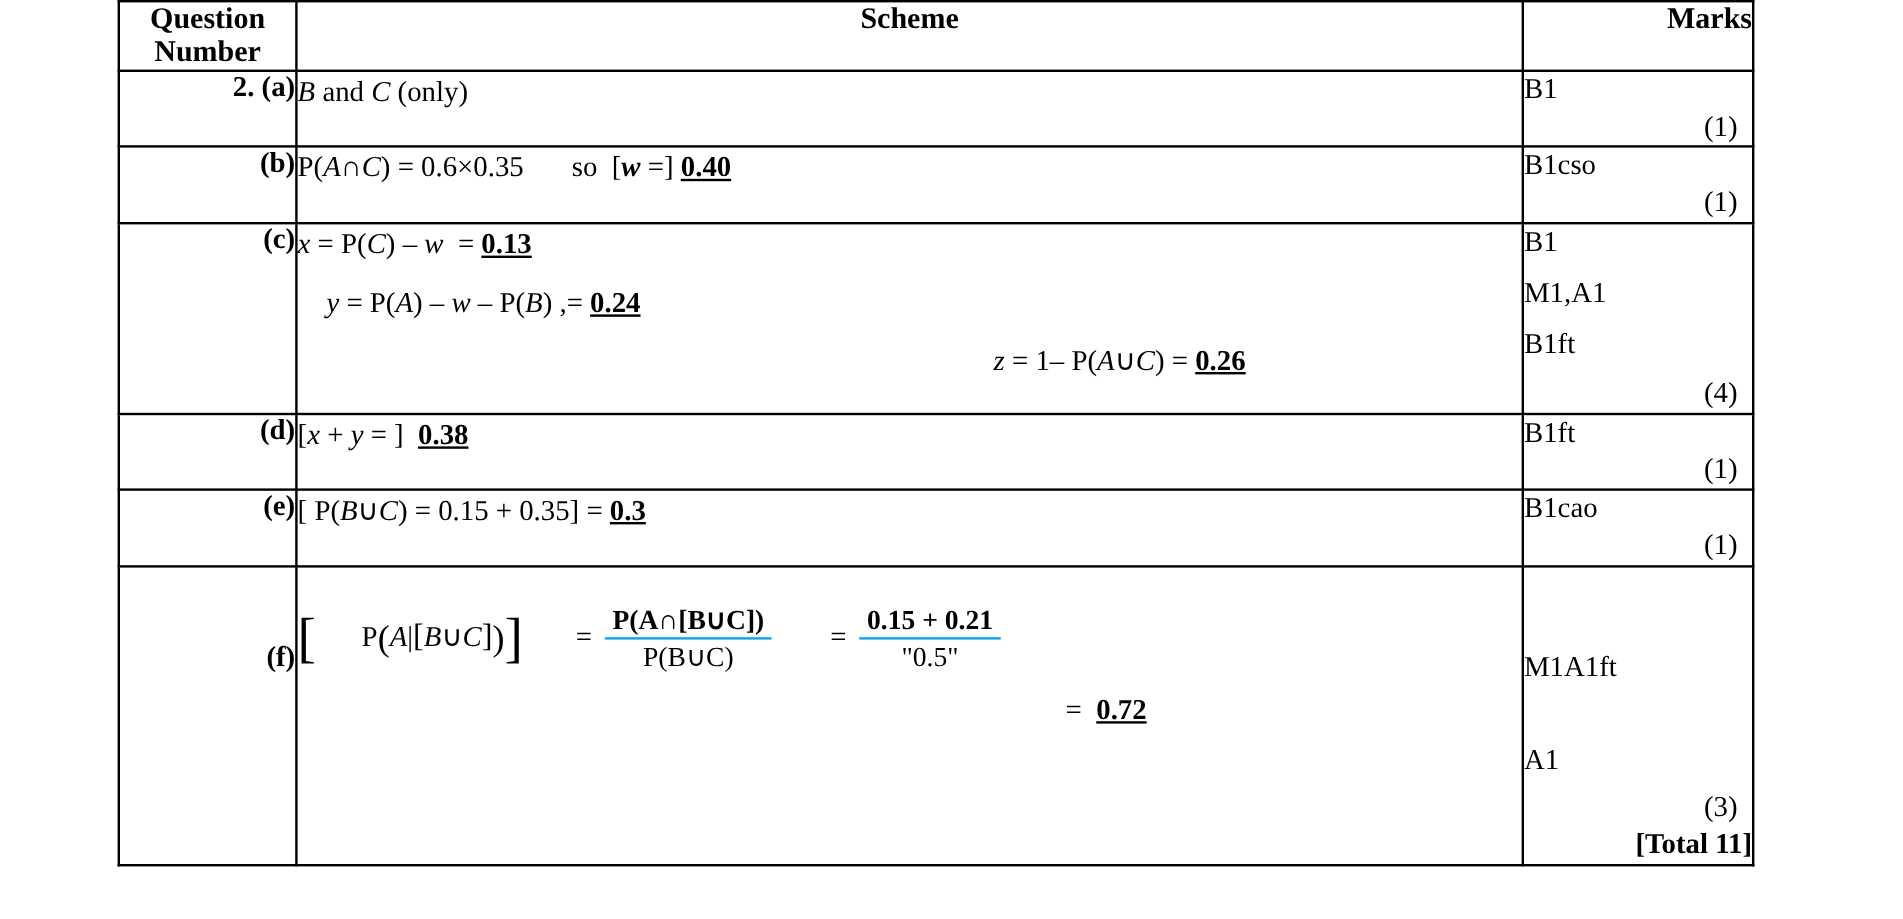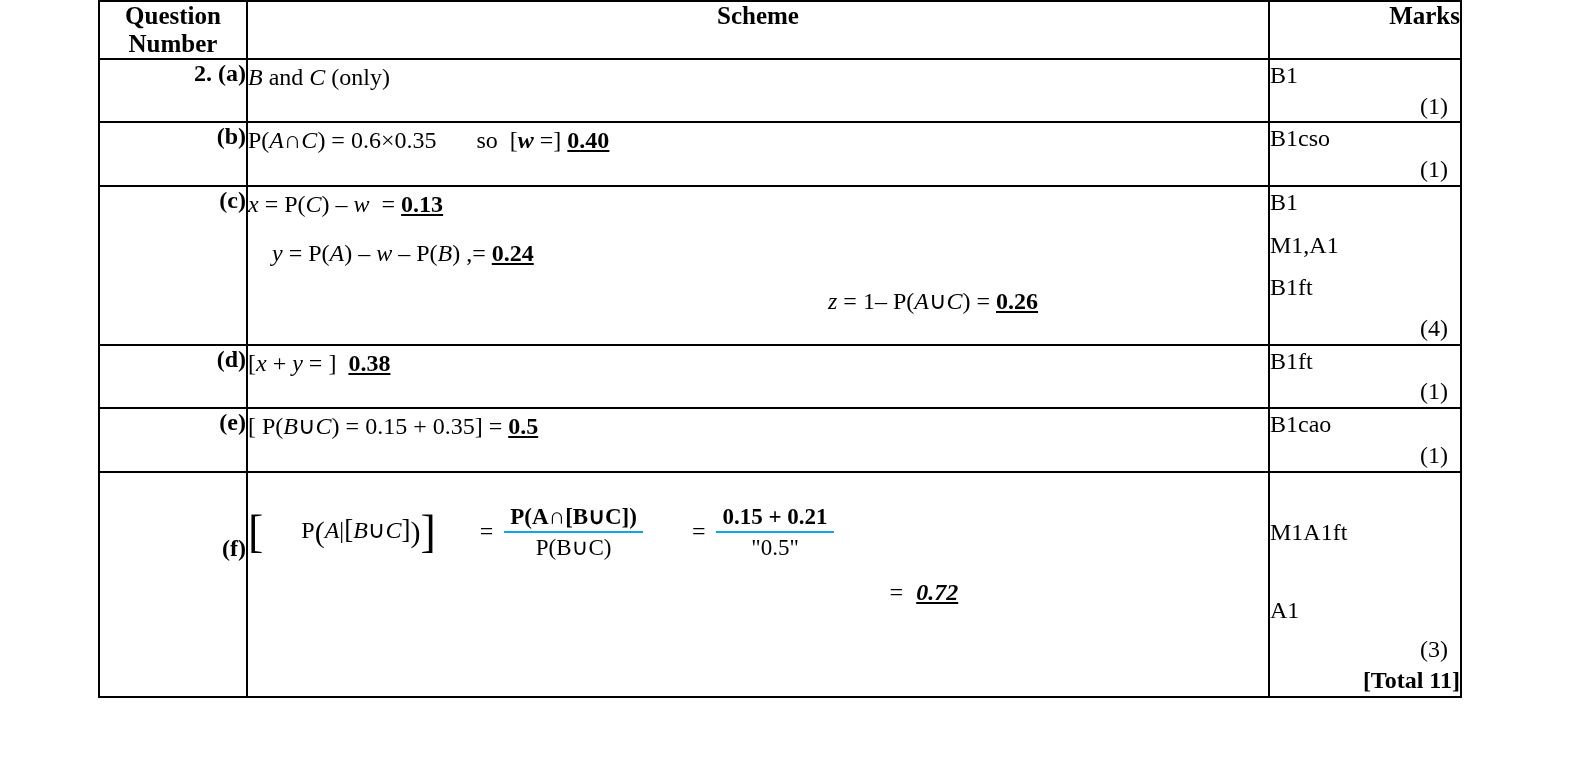--- a/index.html
+++ b/index.html
@@ -122,21 +122,20 @@
     align-items: center;
     flex-wrap: nowrap;
     font-size: 24px;
   }
   .rowf { margin-top: 8px; }
   .right-ans {
     text-align: left;
     padding-left: 640px;
     margin-top: 18px;
     font-size: 24px;
-    font-style: italic;
   }
 </style>
 </head>
 <body>
 
 <div class="sheet">
   <table class="markscheme">
     <colgroup>
       <col class="c-qn">
       <col class="c-scheme">
@@ -211,21 +210,21 @@
         <td class="marks">
           <span class="mark-label">B1ft</span>
           <span class="mark-count">(1)</span>
         </td>
       </tr>
 
       <tr>
         <td class="qn">(e)</td>
         <td class="scheme">
           <div class="line">
-            [ P(<i class="var">B</i>∪<i class="var">C</i>) = 0.15 + 0.35] = <span class="ans">0.5</span>
+            [ P(<i class="var">B</i>∪<i class="var">C</i>) = 0.15 + 0.35] = <span class="ans">0.3</span>
           </div>
         </td>
         <td class="marks">
           <span class="mark-label">B1cao</span>
           <span class="mark-count">(1)</span>
         </td>
       </tr>
 
       <tr>
         <td class="qn" style="padding-top:62px;">
@@ -244,21 +243,21 @@
             <span class="mid">&nbsp;=&nbsp;</span>
             <span class="frac">
               <span class="num">0.15 + 0.21</span>
               <span class="den">"0.5"</span>
             </span>
           </div>
           <div class="right-ans">
             =&nbsp; <span class="ans">0.72</span>
           </div>
         </td>
-        <td class="marks" style="padding-top:44px;">
+        <td class="marks" style="padding-top:68px;">
           <span class="mark-label">M1A1ft</span>
           <span class="mark-label" style="margin-top:48px;">A1</span>
           <span class="mark-count" style="margin-top:8px;">(3)</span>
           <span class="mark-total">[Total 11]</span>
         </td>
       </tr>
     </tbody>
   </table>
 </div>
 

